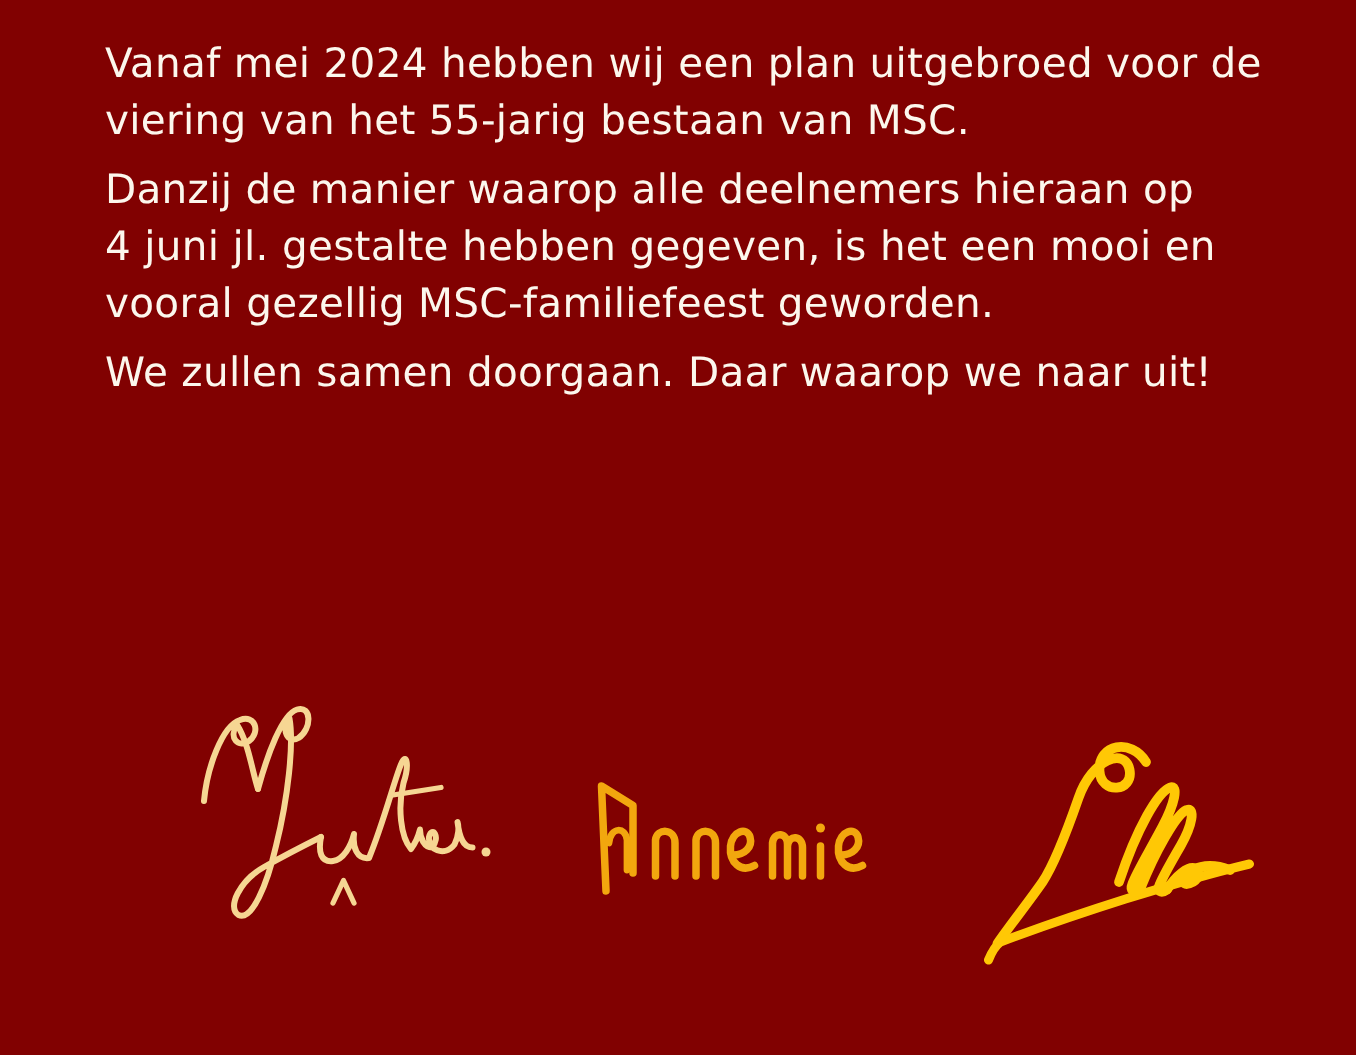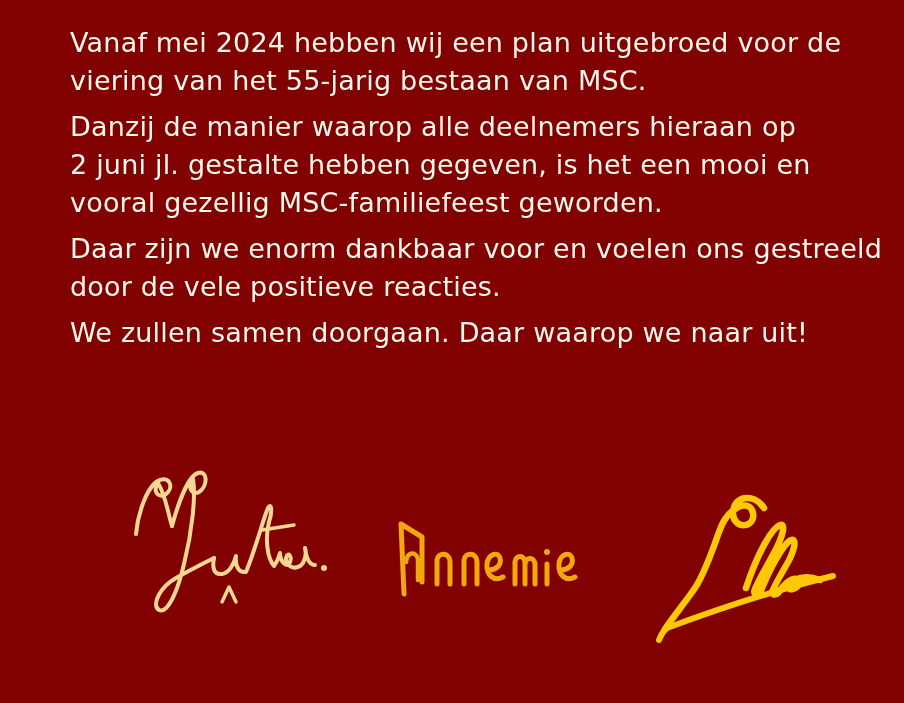--- a/index.html
+++ b/index.html
@@ -47,24 +47,22 @@
 </style>
 </head>
 <body>
 
 <div class="slide" style="background: rgb(129, 1, 1);">
 
   <div class="message" style="color: rgb(252, 247, 237);">
     <p>Vanaf mei 2024 hebben wij een plan uitgebroed voor de
 viering van het 55-jarig bestaan van MSC.</p>
     <p>Danzij de manier waarop alle deelnemers hieraan op
-2 juni jl. gestalte hebben gegeven, is het een mooi en
+4 juni jl. gestalte hebben gegeven, is het een mooi en
 vooral gezellig MSC-familiefeest geworden.</p>
-    <p>Daar zijn we enorm dankbaar voor en voelen ons gestreeld
-door de vele positieve reacties.</p>
     <p>We zullen samen doorgaan. Daar waarop we naar uit!</p>
   </div>
 
   <div class="signature sig-julia" style="color: rgb(246, 214, 147);">
     <svg viewBox="0 0 220 172" role="img" aria-label="Julia">
       <path class="sig-stroke" stroke-width="4" d="M20,82 C22,60 32,32 44,28 C54,24 58,36 50,42 C43,47 36,40 42,31 C50,44 52,62 56,74"></path>
       <path class="sig-stroke" stroke-width="4" d="M56,74 C62,52 72,24 82,21 C92,18 92,34 83,40 C76,44 71,35 77,27 C80,44 76,80 68,112 C62,138 52,162 43,158 C35,153 44,135 60,126 C76,117 90,110 98,106"></path>
       <path class="sig-stroke" stroke-width="4" d="M98,106 C96,116 98,123 106,122 C113,121 118,112 120,104 C119,113 122,121 130,120 C140,96 148,64 152,56 C155,50 157,58 153,70 C149,86 151,106 158,114 C161,110 163,105 164,101 C164,107 167,113 172,113 C178,106 172,98 170,106 C169,114 180,120 187,111 C190,105 190,99 189,96 C190,104 192,113 199,113"></path>
       <path class="sig-stroke" stroke-width="3.5" d="M146,78 L178,73"></path>
       <circle cx="208" cy="116" r="3" fill="currentColor"></circle>

